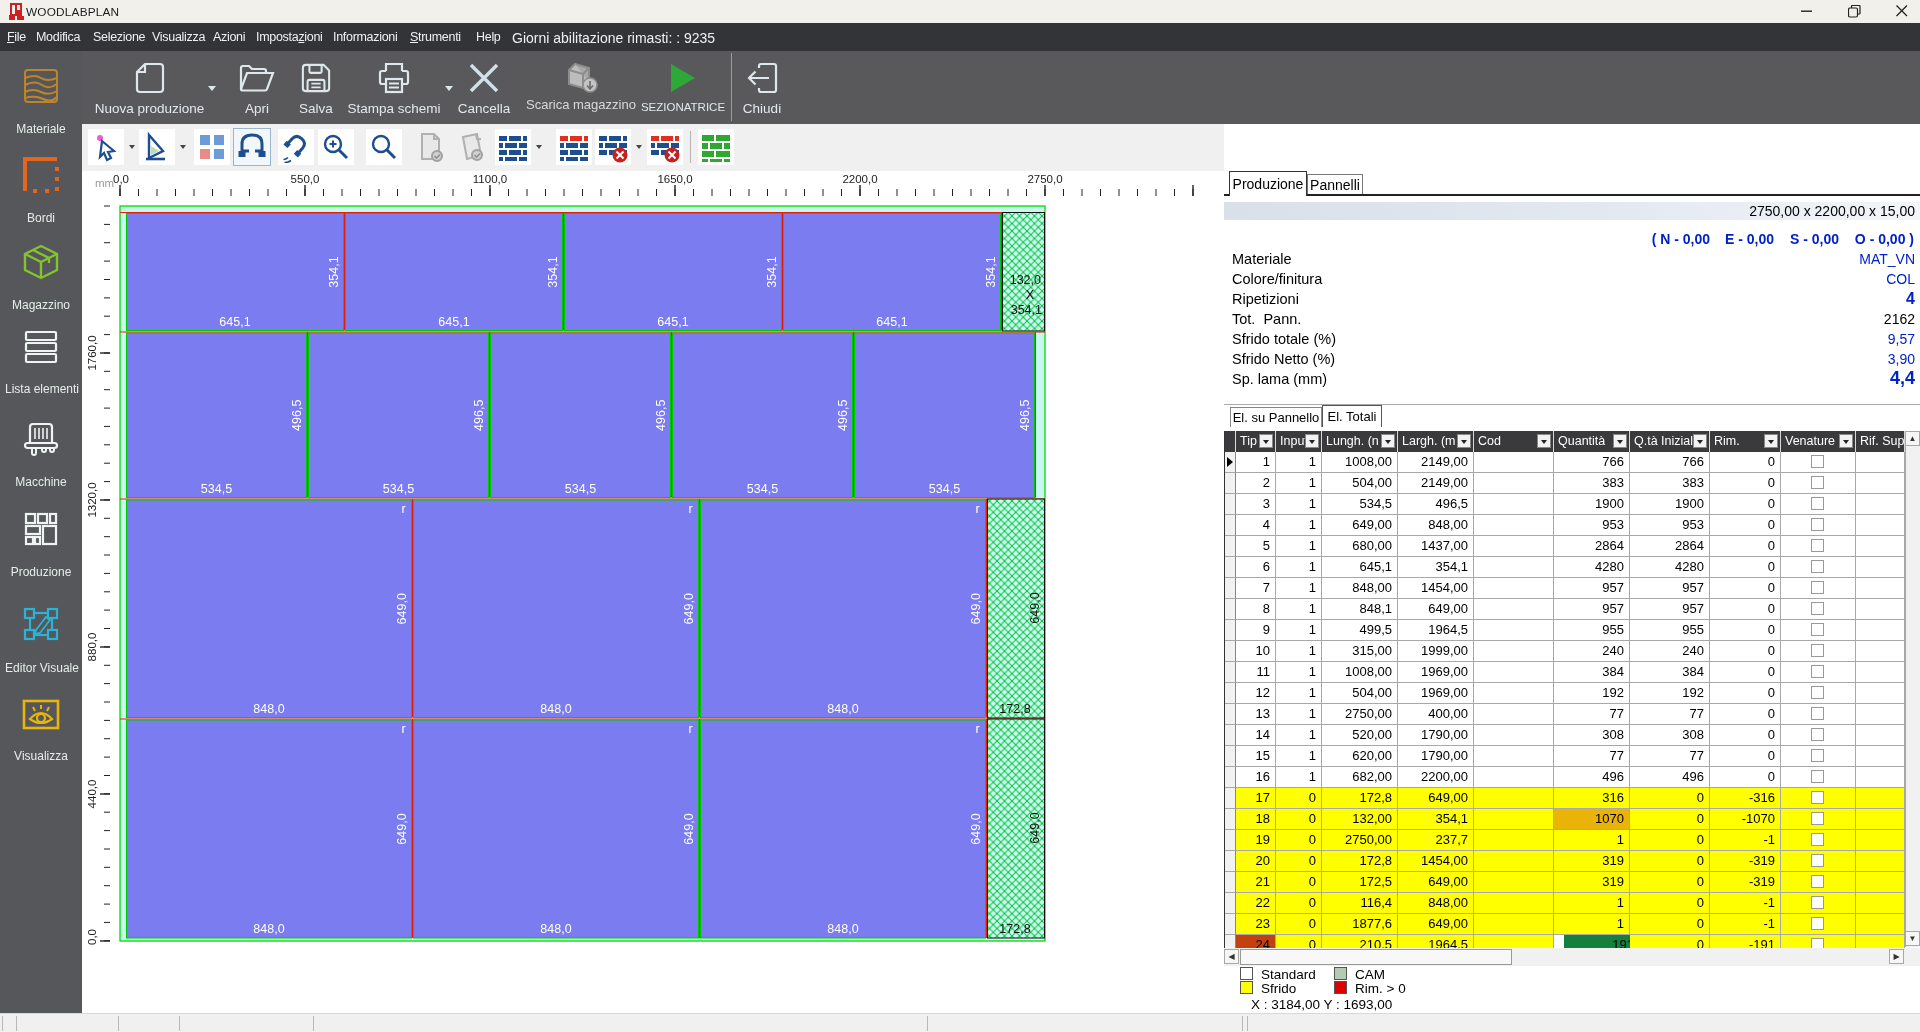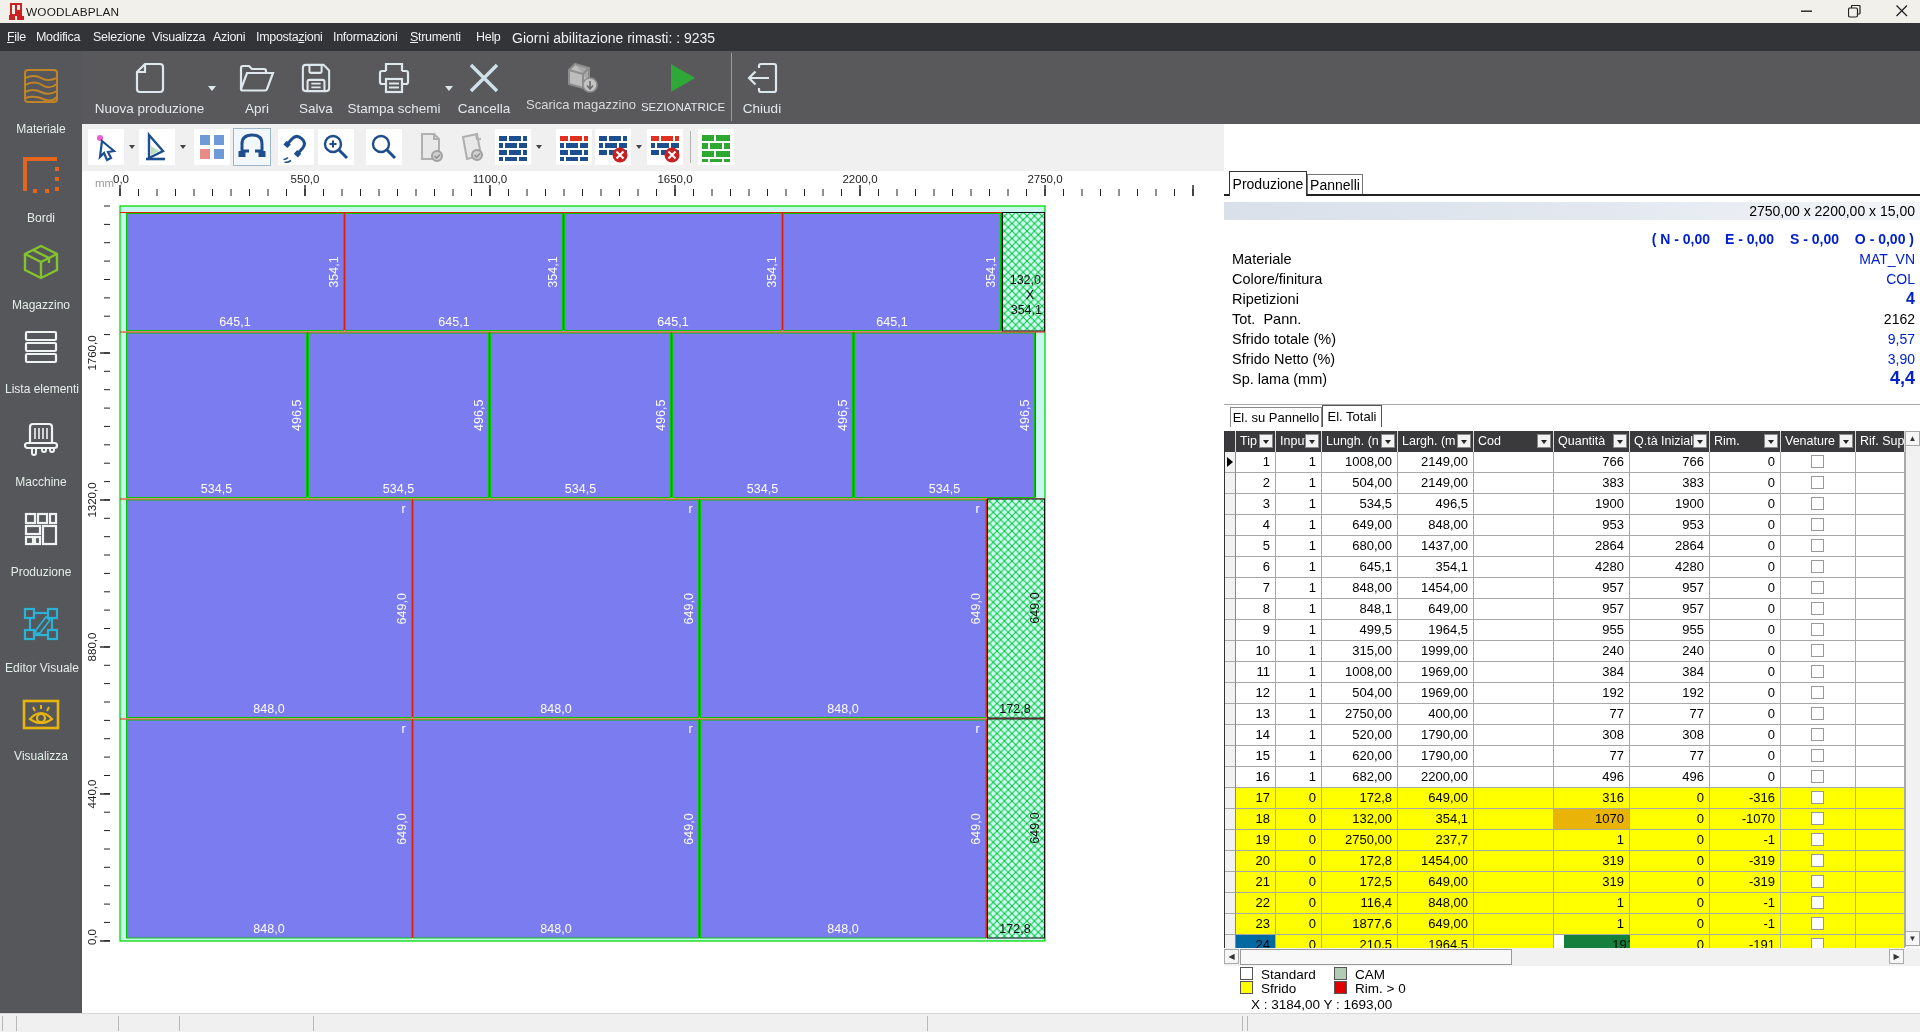--- a/index.html
+++ b/index.html
@@ -882,21 +882,21 @@
       <div class="cell" style="left:174px;top:483px;width:76px;background:#ffff00">649,00</div>
       <div class="cell" style="left:250px;top:483px;width:80px;background:#ffff00"></div>
       <div class="cell" style="left:330px;top:483px;width:76px;background:#ffff00">1</div>
       <div class="cell" style="left:406px;top:483px;width:80px;background:#ffff00">0</div>
       <div class="cell" style="left:486px;top:483px;width:71px;background:#ffff00">-1</div>
       <div class="cell" style="left:557px;top:483px;width:75px;background:#ffff00">
         <div class="cb" style="left:29.5px;top:3px"></div>
       </div>
       <div class="cell" style="left:632px;top:483px;width:49px;background:#ffff00"></div>
       <div class="mk" style="top:504px"></div>
-      <div class="cell" style="left:12px;top:504px;width:40px;background:#0369a1">24</div>
+      <div class="cell" style="left:12px;top:504px;width:40px;background:#c2410c">24</div>
       <div class="cell" style="left:52px;top:504px;width:46px;background:#ffff00">0</div>
       <div class="cell" style="left:98px;top:504px;width:76px;background:#ffff00">210,5</div>
       <div class="cell" style="left:174px;top:504px;width:76px;background:#ffff00">1964,5</div>
       <div class="cell" style="left:250px;top:504px;width:80px;background:#ffff00"></div>
       <div class="cell" style="left:340px;top:504px;width:76px;background:#15803d">191</div>
       <div class="cell" style="left:406px;top:504px;width:80px;background:#ffff00">0</div>
       <div class="cell" style="left:486px;top:504px;width:71px;background:#ffff00">-191</div>
       <div class="cell" style="left:557px;top:504px;width:75px;background:#ffff00">
         <div class="cb" style="left:29.5px;top:3px"></div>
       </div>

